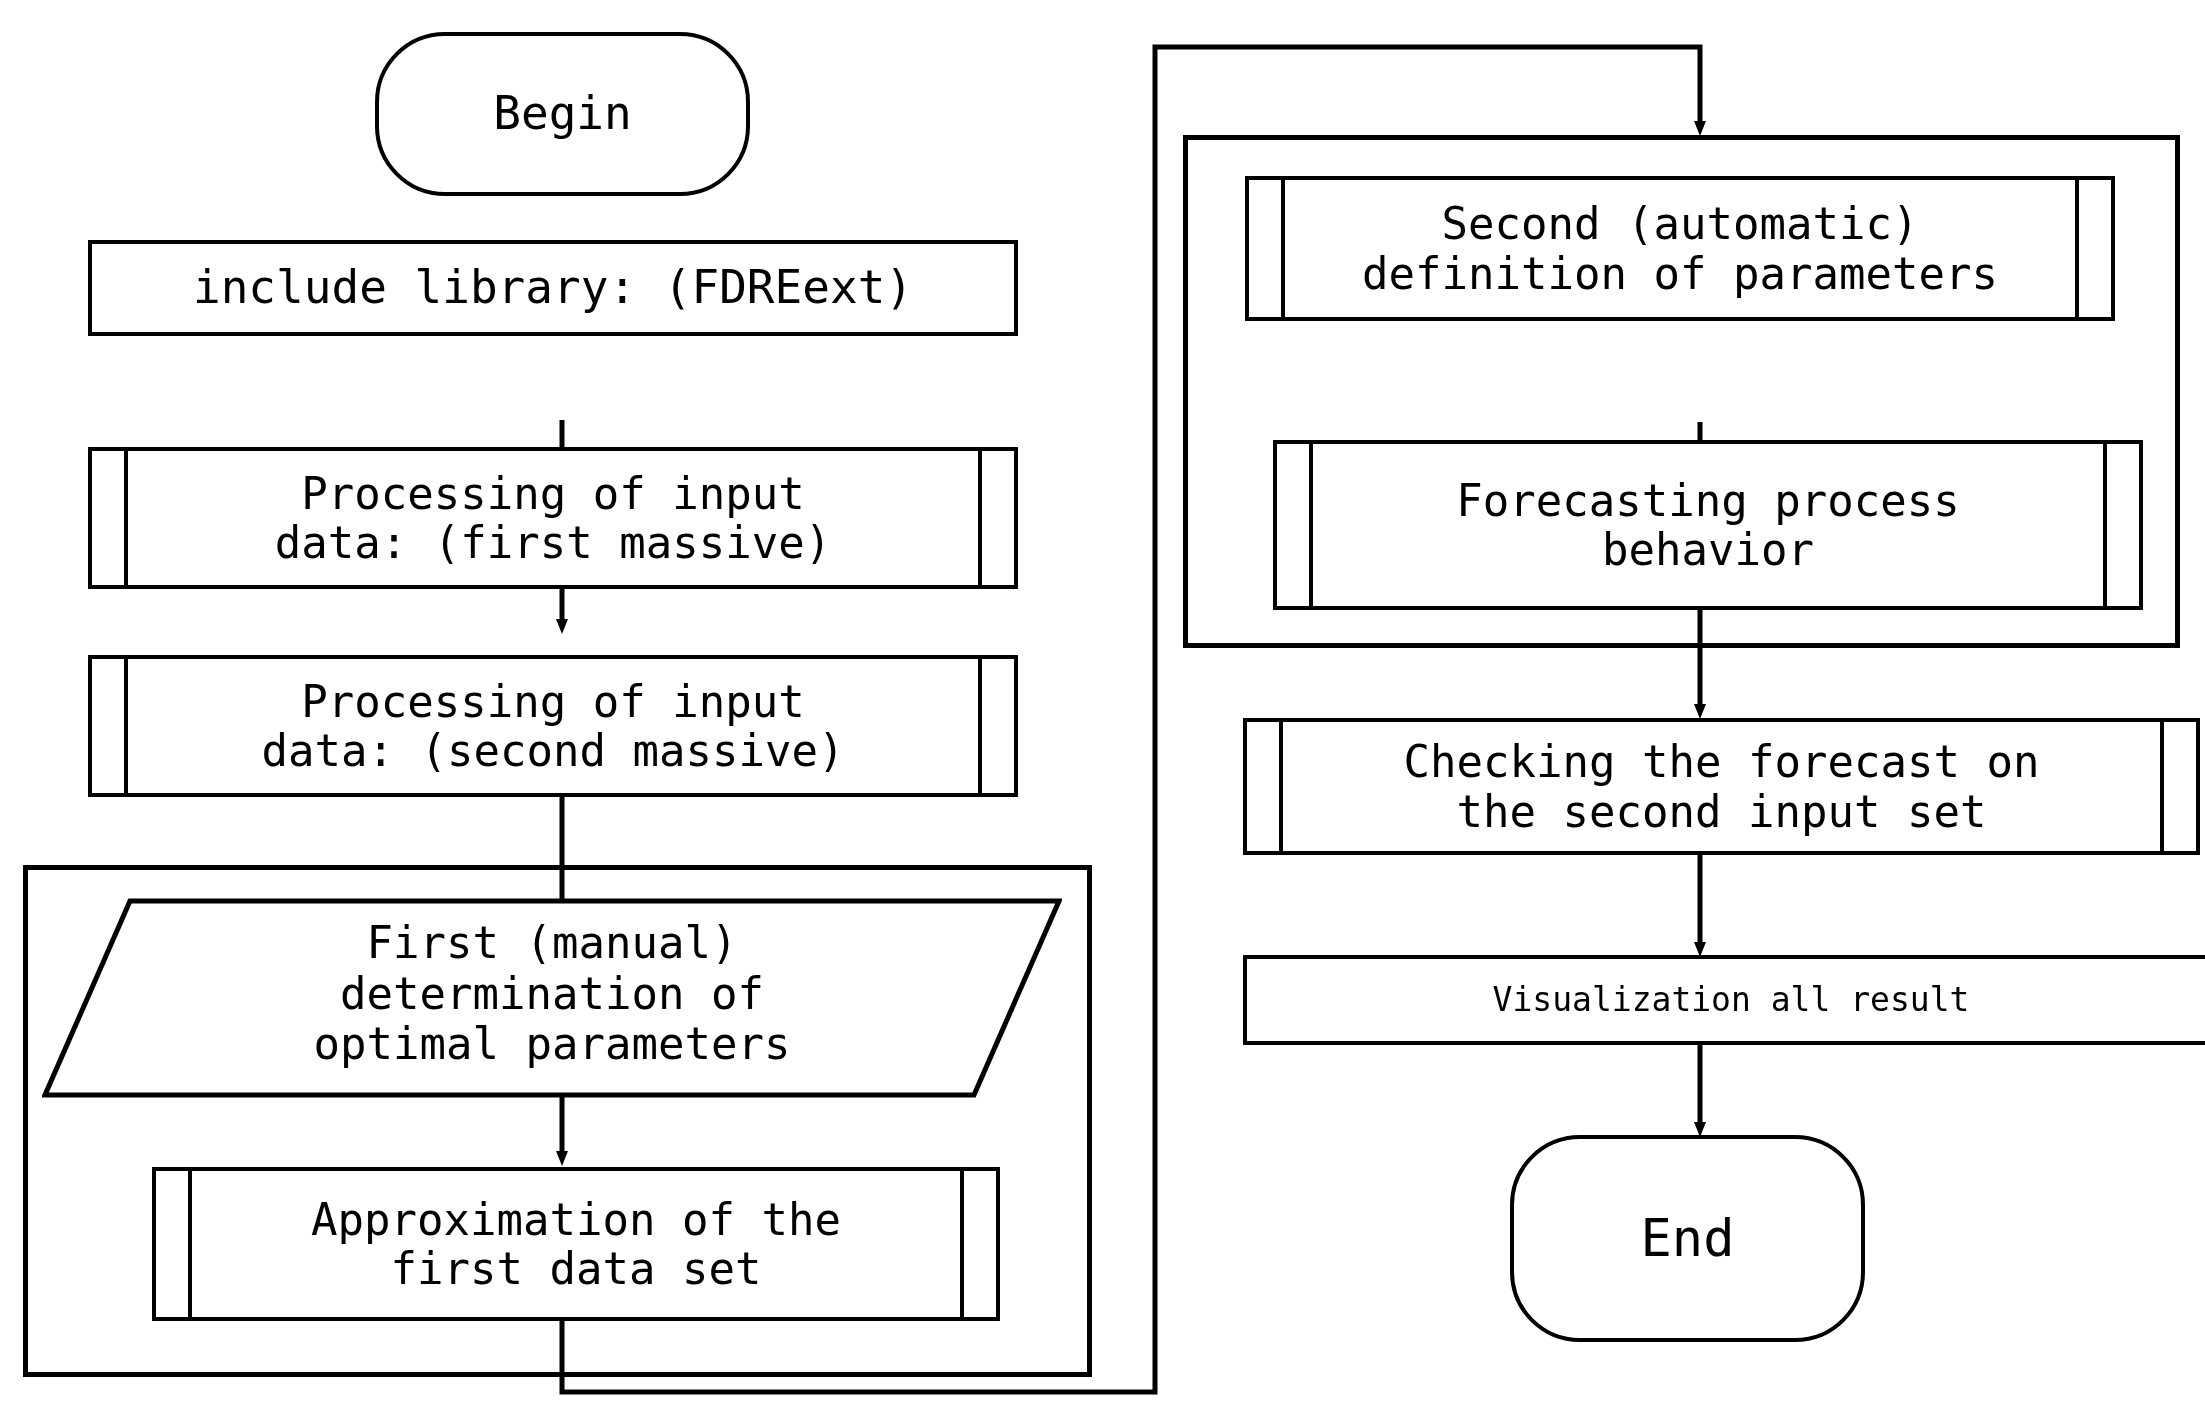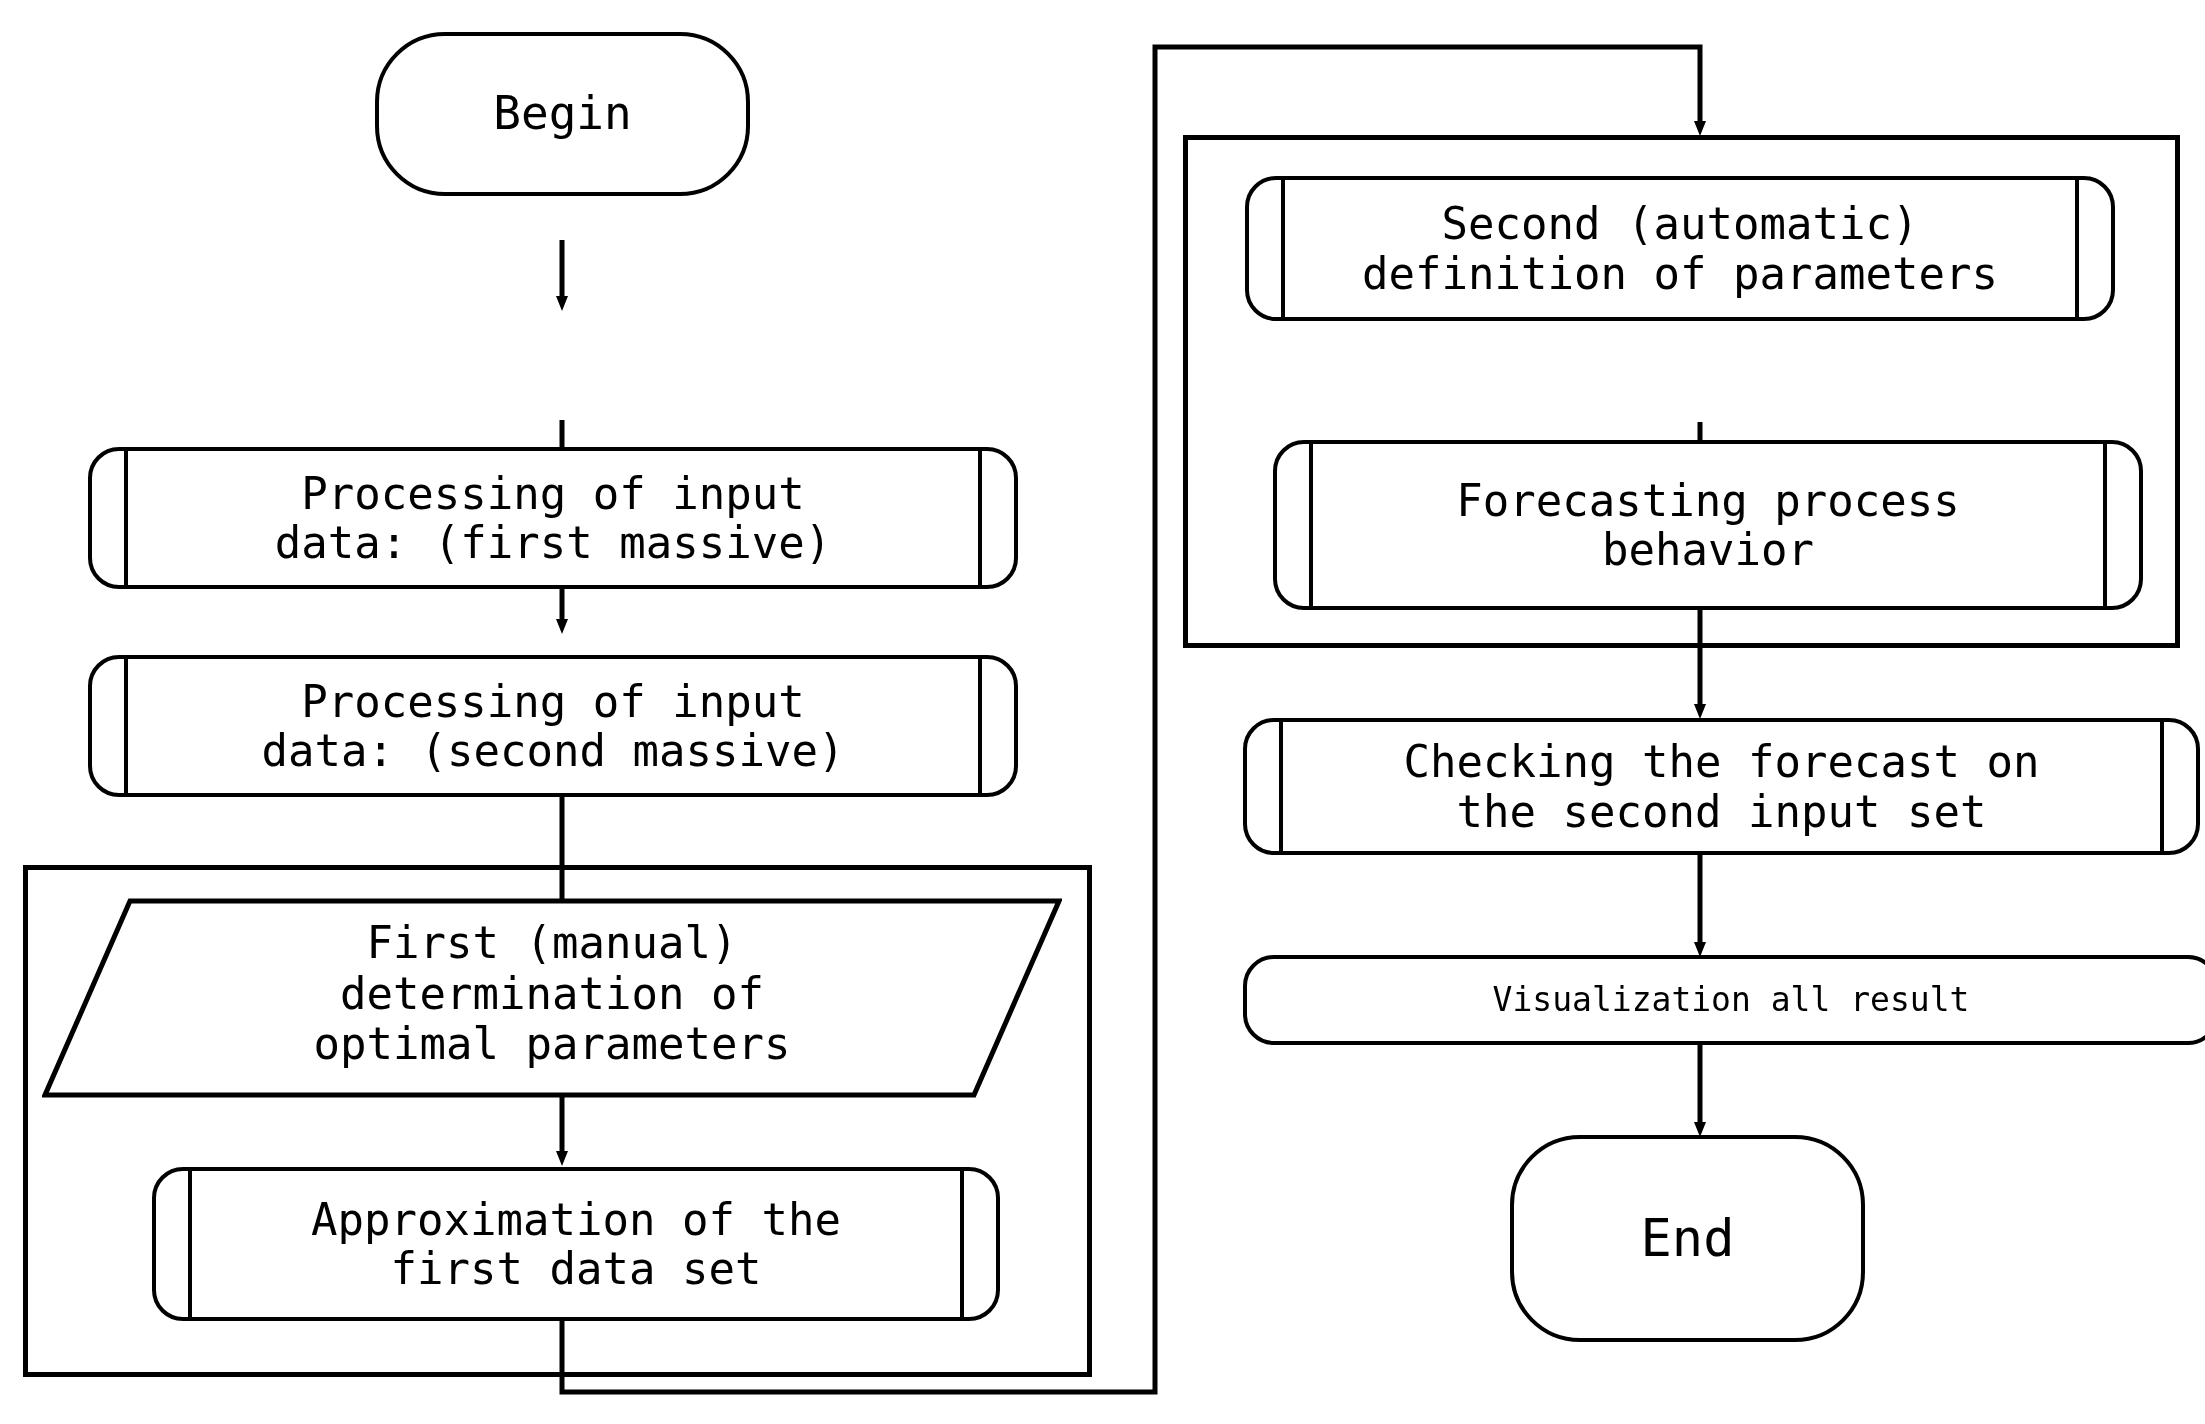--- a/index.html
+++ b/index.html
@@ -31,21 +31,20 @@
     display: flex;
     align-items: center;
     justify-content: center;
     text-align: center;
     color: #000000;
     font-family: "DejaVu Sans Mono", "Liberation Mono", monospace;
     font-size: 44px;
     line-height: 1.12;
     letter-spacing: 0px;
     white-space: pre-line;
-    border-radius: 31px;
   }
   
   .terminator {
     border: 4px solid #000000;
     border-radius: 70px;
   }
   
   .process {
     border: 4px solid #000000;
   }
@@ -127,20 +126,21 @@
       <line x1="1700" y1="1045" x2="1700" y2="1123" marker-end="url(#ah)"></line>
     </g>
   </svg>
 
   <div class="group" style="left:23px; top:865px; width:1069px; height:512px;"></div>
 
   <div class="group" style="left:1183px; top:135px; width:997px; height:513px;"></div>
 
   <div class="node terminator" style="left:375px; top:32px; width:375px; height:164px; font-size:46px;">Begin</div>
 
+  <div class="node process" style="left:88px; top:240px; width:930px; height:96px; font-size:46px;">include library: (FDREext)</div>
 
   <div class="node predefined" style="left:88px; top:447px; width:930px; height:142px;">Processing of input
 data: (first massive)</div>
 
   <div class="node predefined" style="left:88px; top:655px; width:930px; height:142px;">Processing of input
 data: (second massive)</div>
 
   <div class="parallelogram" style="left:42px; top:898px; width:1020px; height:200px;">
     <svg width="1020" height="200" viewBox="0 0 1020 200" xmlns="http://www.w3.org/2000/svg" style="position:absolute;left:0;top:0;">
       <polygon points="88,3 1017,3 932,197 3,197" fill="#ffffff" stroke="#000000" stroke-width="5"></polygon>

